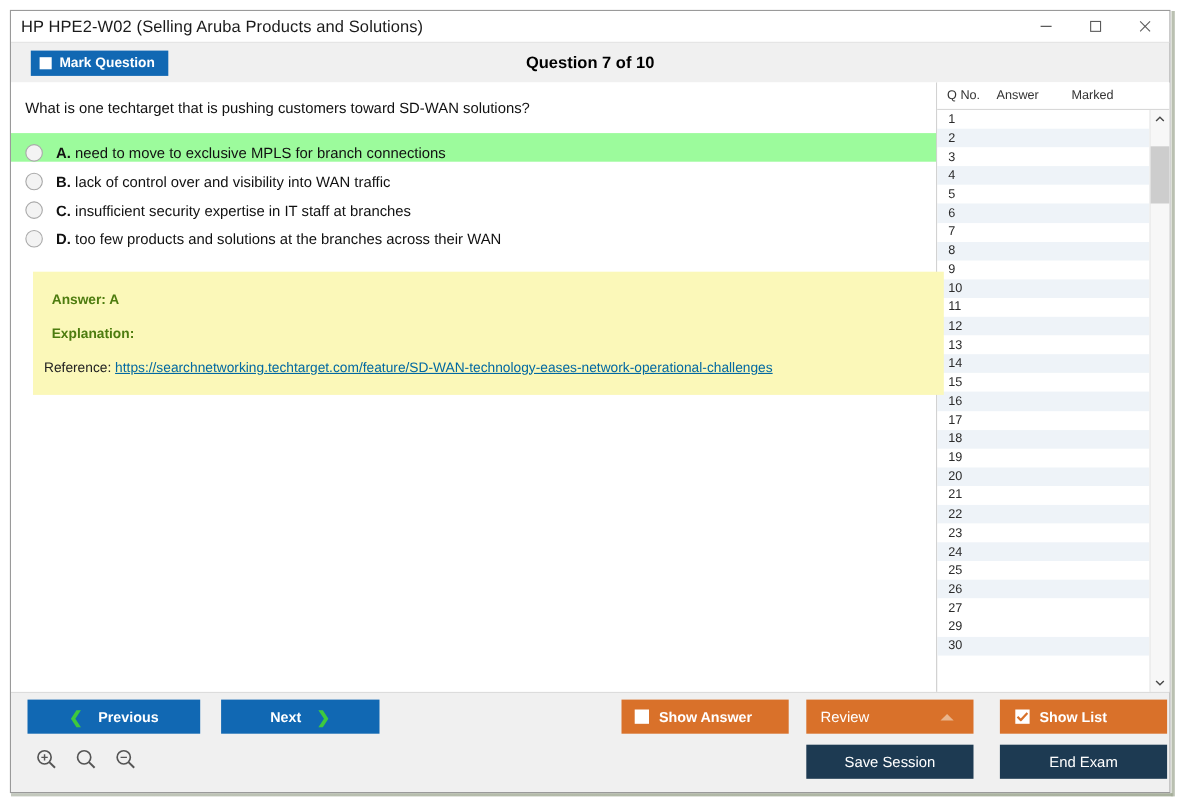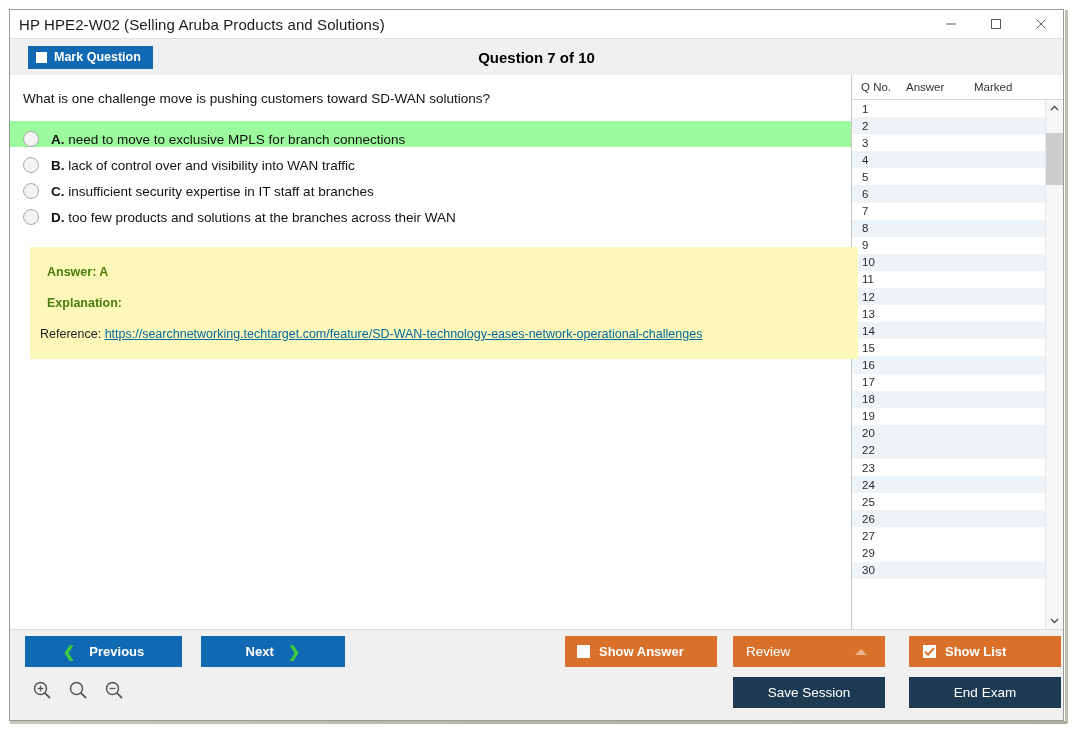--- a/index.html
+++ b/index.html
@@ -368,21 +368,21 @@
         <span class="mark-box"></span>
         <span>Mark Question</span>
       </button>
       <div class="q-counter">Question 7 of 10</div>
     </div>
 
     <div class="body-area">
 
       <div class="content">
 
-        <div class="question-text">What is one challenge move is pushing customers toward SD-WAN solutions?</div>
+        <div class="question-text">What is one techtarget that is pushing customers toward SD-WAN solutions?</div>
 
         <div class="options">
 
           <div class="opt-row correct">
             <span class="radio"></span>
             <span class="opt-text">
               <b>A.</b>
               <span>need to move to exclusive MPLS for branch connections</span>
             </span>
           </div>
@@ -522,20 +522,25 @@
                 <div class="c2"></div>
                 <div class="c3"></div>
               </div>
               <div class="lrow">
                 <div class="c1">19</div>
                 <div class="c2"></div>
                 <div class="c3"></div>
               </div>
               <div class="lrow alt">
                 <div class="c1">20</div>
+                <div class="c2"></div>
+                <div class="c3"></div>
+              </div>
+              <div class="lrow">
+                <div class="c1">21</div>
                 <div class="c2"></div>
                 <div class="c3"></div>
               </div>
               <div class="lrow alt">
                 <div class="c1">22</div>
                 <div class="c2"></div>
                 <div class="c3"></div>
               </div>
               <div class="lrow">
                 <div class="c1">23</div>

